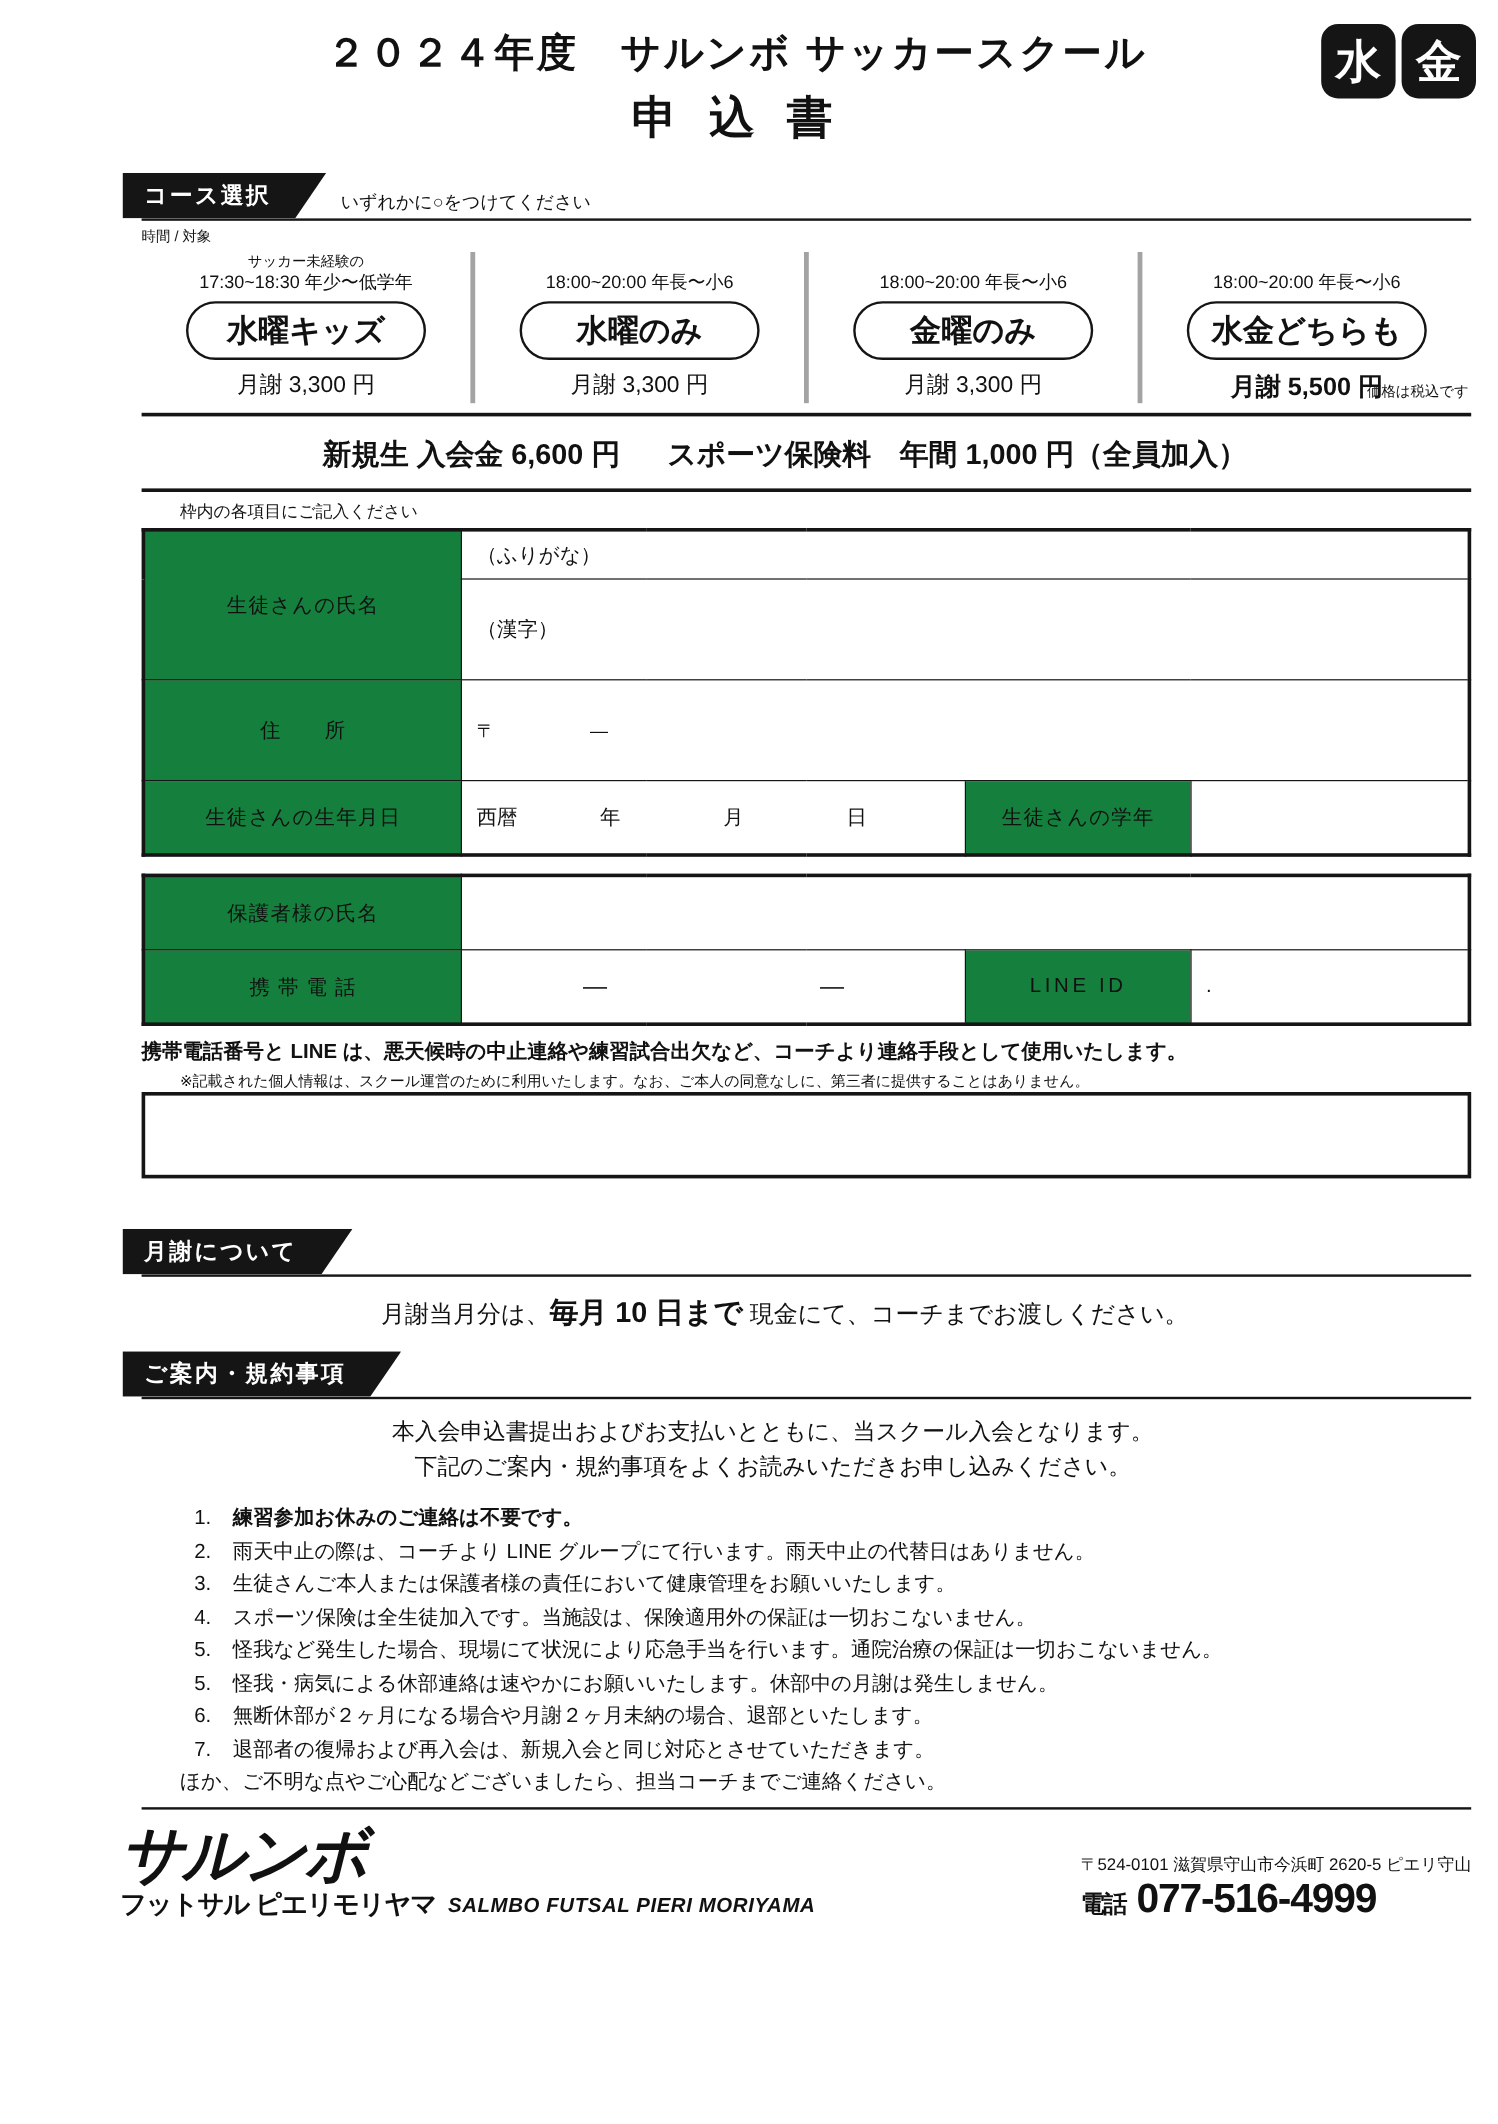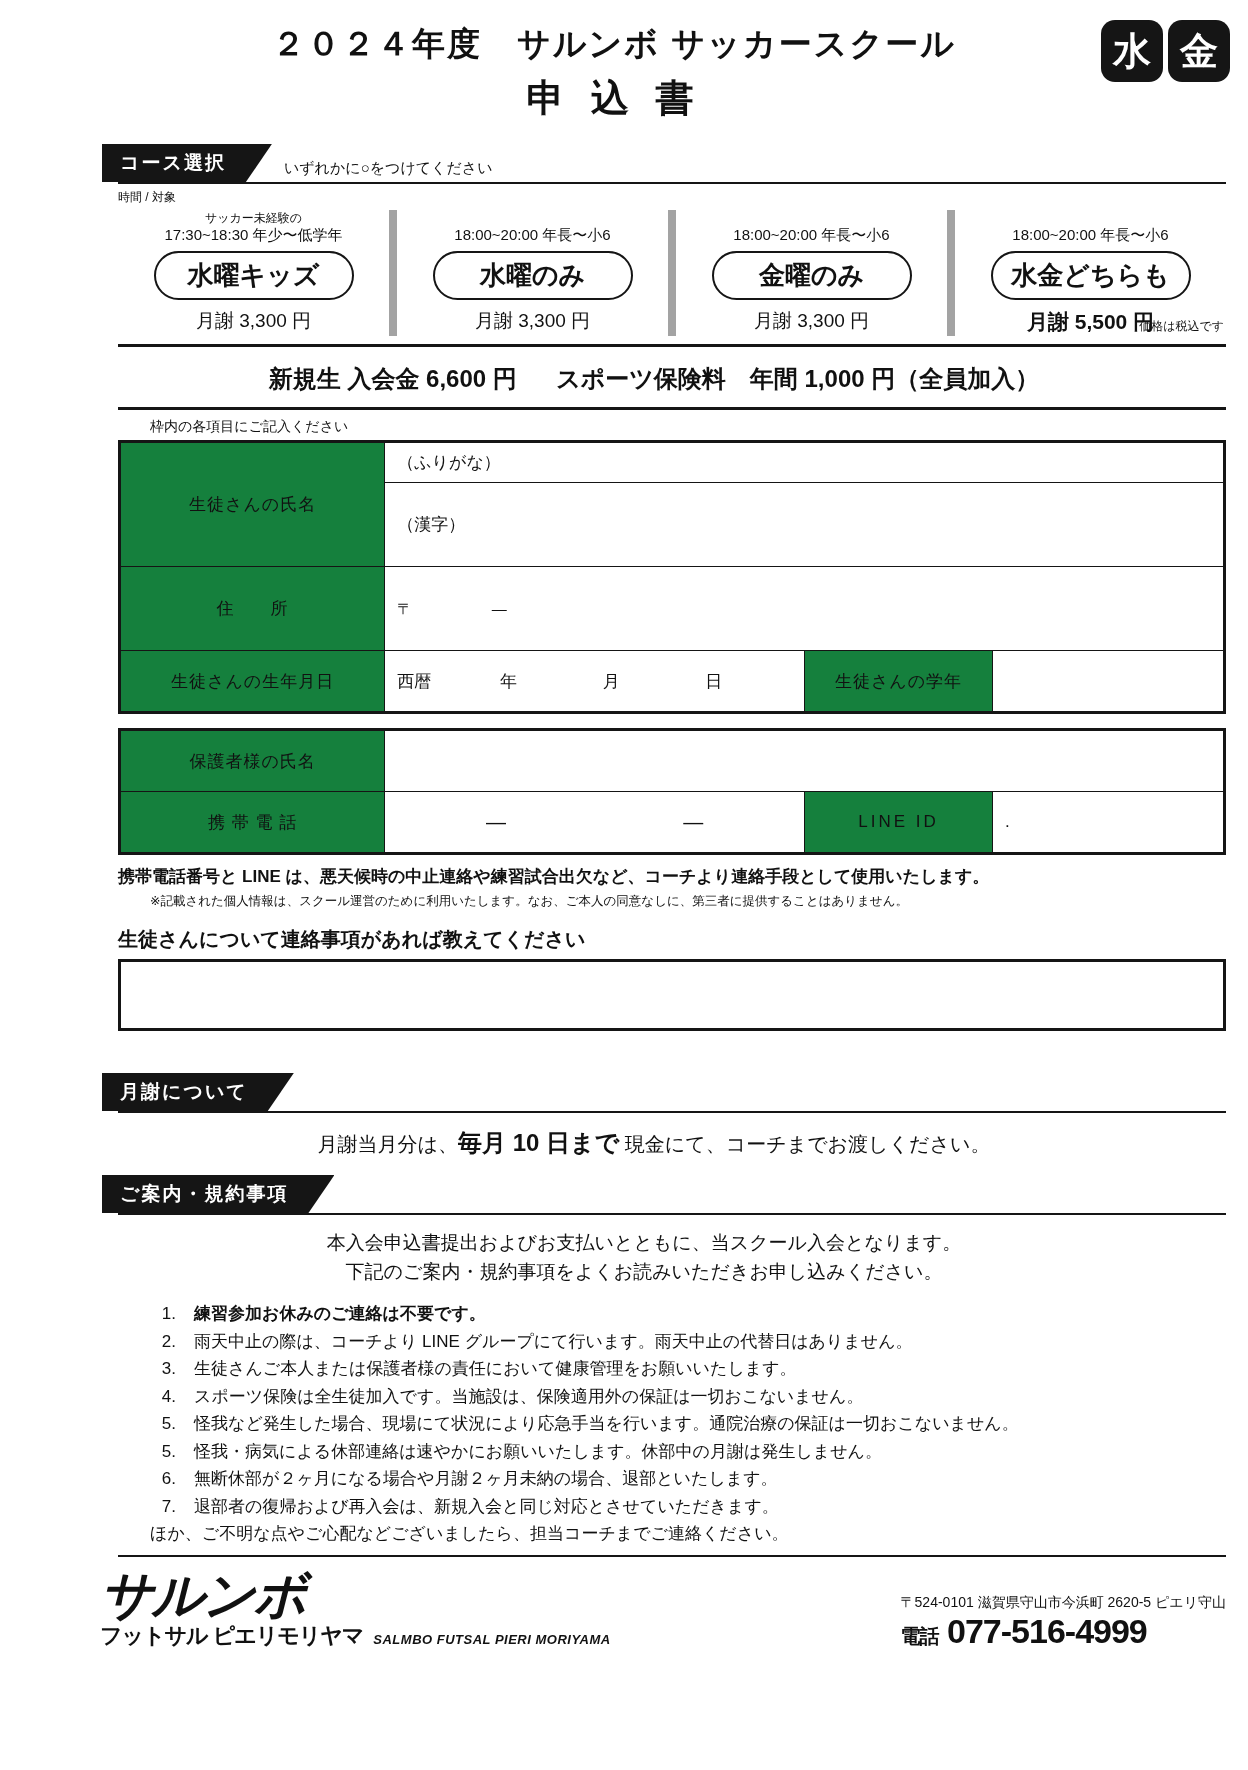--- a/index.html
+++ b/index.html
@@ -76,21 +76,21 @@
     margin: 4px 22px 0 118px;
     border-bottom: 3px solid #151515;
     padding-bottom: 8px;
   }
   .course {
     flex: 1;
     text-align: center;
     position: relative;
     padding: 0 4px;
   }
-  .course + .course { border-left: 8px solid #a3a3a3; }
+  .course + .course { border-left: 4px solid #a3a3a3; }
   .course .pre { font-size: 12px; height: 14px; }
   .course .time { font-size: 15px; margin-top: 2px; }
   .course .pill {
     display: inline-block;
     border: 2px solid #151515;
     border-radius: 26px;
     padding: 5px 16px;
     font-size: 26px;
     font-weight: bold;
     margin-top: 6px;
@@ -227,21 +227,21 @@
     letter-spacing: -2px;
     font-style: italic;
     line-height: 0.95;
   }
   .logo-sub {
     font-size: 22px;
     font-weight: bold;
     letter-spacing: -1px;
   }
   .logo-rom {
-    font-size: 13px;
+    font-size: 17px;
     font-style: italic;
     font-weight: bold;
     letter-spacing: 0.5px;
     margin-bottom: 4px;
   }
   .addr { font-size: 14px; }
   .tel { font-size: 34px; font-weight: bold; letter-spacing: -1px; }
   .tel .lab { font-size: 20px; text-align: right; }
 </style>
 </head>
@@ -373,21 +373,20 @@
         <td class="lbl" style="letter-spacing:3px">LINE ID</td>
         <td>.</td>
       </tr>
     </tbody>
       </table>
   </div>
 
   <div class="notice-bold">携帯電話番号と LINE は、悪天候時の中止連絡や練習試合出欠など、コーチより連絡手段として使用いたします。</div>
   <div class="notice-small">※記載された個人情報は、スクール運営のために利用いたします。なお、ご本人の同意なしに、第三者に提供することはありません。</div>
 
-  <div class="subhead">生徒さんについて連絡事項があれば教えてください</div>
   <div class="free-box"></div>
 
   <div class="ribbon-row" style="margin-top:42px">
     <div class="ribbon">月謝について</div>
   </div>
   <div class="ribbon-underline"></div>
   <div class="center-line">
     <span>月謝当月分は、</span><b>毎月 10 日まで</b> <span>現金にて、コーチまでお渡しください。</span>
   </div>
 

